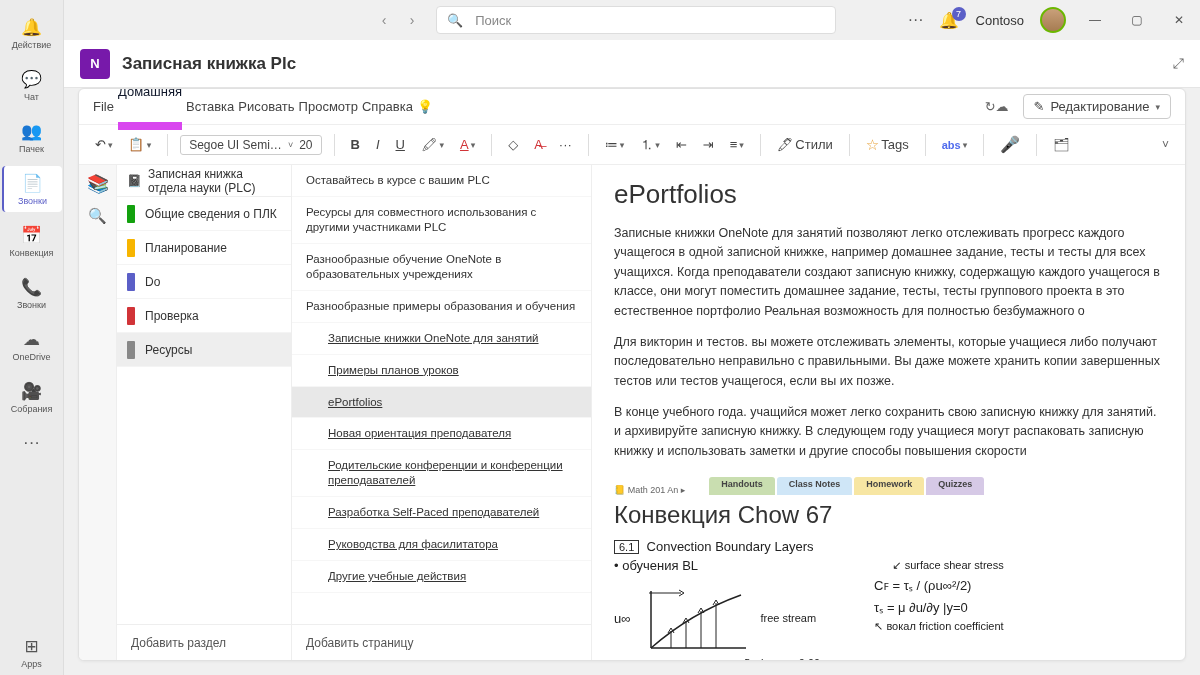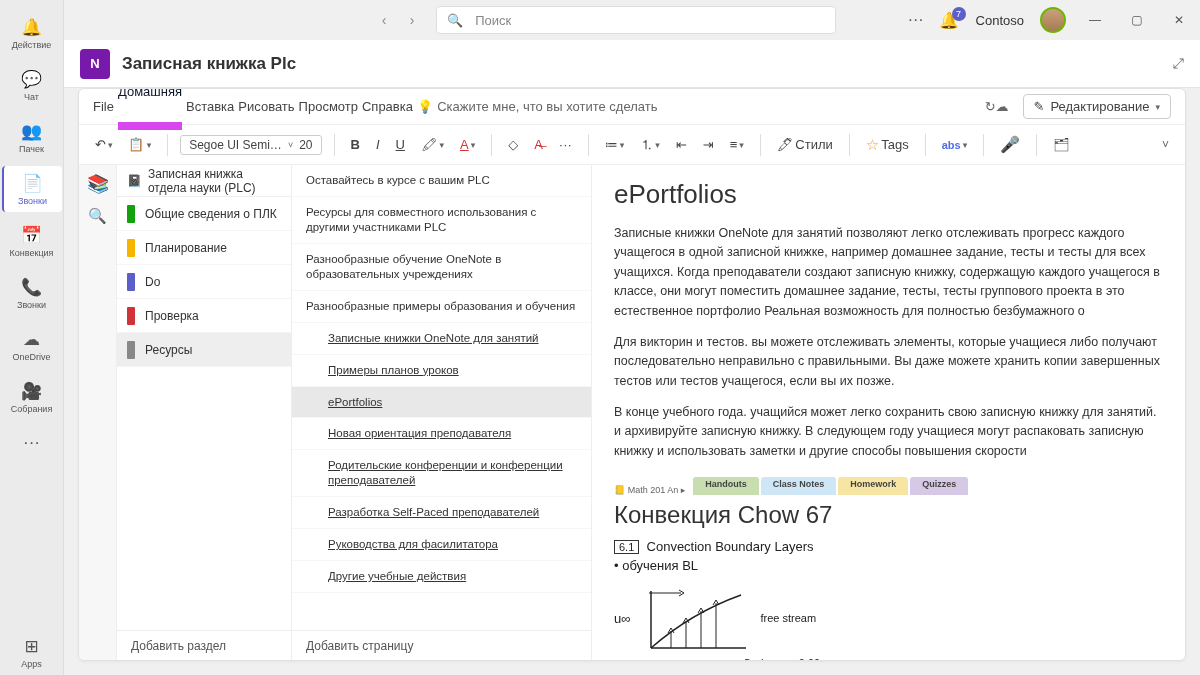--- a/index.html
+++ b/index.html
@@ -37,21 +37,21 @@
 .nb-rail .mag { font-size:15px; color:#555; cursor:pointer;}
 .sections-pane { width:175px; border-right:1px solid #eee; display:flex; flex-direction:column; }
 .pane-header { height:32px; display:flex; align-items:center; padding:0 10px; font-size:12px; color:#333; border-bottom:1px solid #eee; gap:6px;}
 .sec-item { height:34px; display:flex; align-items:center; padding:0 10px; font-size:12px; color:#333; cursor:pointer; gap:10px; border-bottom:1px solid #f4f4f4;}
 .sec-item.active { background:#eee; }
 .sec-tab { width:8px; height:18px; border-radius:1px; }
 .pages-pane { width:300px; border-right:1px solid #eee; display:flex; flex-direction:column; }
 .page-item { padding:8px 14px; font-size:11.5px; color:#333; cursor:pointer; border-bottom:1px solid #f6f6f6; line-height:1.3;}
 .page-item.sub { padding-left:36px;text-decoration:underline; }
 .page-item.active { background:#e8e8e8; }
-.add-row { margin-top:auto; height:30px; display:flex; align-items:center; padding:0 14px; font-size:12px; color:#555; border-top:1px solid #eee; cursor:pointer;}
+.add-row { margin-top:auto; height:36px; display:flex; align-items:center; padding:0 14px; font-size:12px; color:#555; border-top:1px solid #eee; cursor:pointer;}
 .doc-pane { flex:1; padding:14px 22px; overflow:auto; font-size:12.5px; color:#333; }
 .doc-title { font-size:26px; font-weight:400; margin-bottom:14px; }
 .doc-pane p { margin-bottom:12px; line-height:1.55; }
 .nb-tabs { height:22px; display:flex; align-items:flex-end; margin:6px 0; }
 .nb-tabs .t { height:18px; padding:2px 12px; font-size:9px; border-radius:3px 3px 0 0; margin-right:2px; color:#444;font-weight:bold;}
 .hw-title { font-size:24px; margin:6px 0 10px; font-weight:400;}
 .handwriting { font-family:"Comic Sans MS","Segoe Script",cursive; font-size:13px; color:#222; display:flex; gap:40px; }
 .hw-col { display:flex; flex-direction:column; gap:4px; }
 .badge61 { border:1px solid #333; padding:0 4px; font-size:11px; display:inline-block;}
 svg { display:block; }
@@ -138,21 +138,20 @@
   <div class="card">
 
     <div class="menubar">
       <span>File</span>
       <span class="active">Домашняя</span>
       <span>Вставка</span>
       <span>Рисовать</span>
       <span>Просмотр</span>
       <span>Справка</span>
       <span class="lightbulb">💡</span>
-      <span style="color:#666">Скажите мне, что вы хотите сделать</span>
       <div class="menubar-right">
         <span style="color:#666">↻☁</span>
         <div class="edit-btn">
           <span>✎</span>
           <span>Редактирование</span>
             <span class="chev">▾</span>
         </div>
       </div>
     </div>
 
@@ -263,21 +262,21 @@
         <div class="add-row">Добавить страницу</div>
       </div>
 
       <div class="doc-pane">
         <div class="doc-title">ePortfolios</div>
         <p>Записные книжки OneNote для занятий позволяют легко отслеживать прогресс каждого учащегося в одной записной книжке, например домашнее задание, тесты и тесты для всех учащихся.    Когда преподаватели создают записную книжку, содержащую каждого учащегося в классе, они могут поместить домашнее задание, тесты, тесты группового проекта в это естественное портфолио    Реальная возможность для полностью безбумажного о</p>
         <p>Для викторин и тестов. вы можете отслеживать элементы, которые учащиеся либо получают последовательно неправильно с правильными. Вы даже можете хранить копии завершенных тестов или тестов учащегося, если вы их позже.</p>
         <p>В конце учебного года. учащийся может легко сохранить свою записную книжку для занятий. и архивируйте записную книжку.    В следующем году учащиеся могут распаковать записную книжку и использовать заметки и другие способы повышения скорости</p>
 
         <div class="nb-tabs">
-          <span style="font-size:9px;color:#666;margin-right:8px">📒 <span>Math 201 An</span> ▸</span>
+          <span style="font-size:9px;color:#666;margin-right:24px">📒 <span>Math 201 An</span> ▸</span>
           <span class="t" style="background:#c9deb0">Handouts</span>
           <span class="t" style="background:#cfe6f7">Class Notes</span>
           <span class="t" style="background:#f7e6a3">Homework</span>
           <span class="t" style="background:#d6c9e6">Quizzes</span>
         </div>
 
         <div class="hw-title">Конвекция Chow 67</div>
 
         <div class="handwriting">
           <div class="hw-col">
@@ -297,18 +296,24 @@
                   <path d="M57 30 L60 25 L63 30" fill="none" stroke="#222"></path>
                 <line x1="75" y1="65" x2="75" y2="20" stroke="#222"></line>
                   <path d="M72 22 L75 17 L78 22" fill="none" stroke="#222"></path>
                 <line x1="8" y1="10" x2="40" y2="10" stroke="#222"></line>
                   <path d="M38 7 L43 10 L38 13" fill="none" stroke="#222"></path>
               </svg>
               <div style="font-size:11px"><span>free stream</span></div>
             </div>
             <div style="font-size:11px;margin-left:130px">δ where u=0.99u∞</div>
           </div>
+          <div class="hw-col" style="margin-top:20px">
+            <div style="text-align:right;font-size:11px">↙ <span>surface shear stress</span></div>
+            <div>Cꜰ = τₛ / (ρu∞²/2)</div>
+            <div>τₛ = μ ∂u/∂y |y=0</div>
+            <div style="font-size:11px">↖ <span>вокал friction coefficient</span></div>
+          </div>
         </div>
       </div>
 
     </div>
   </div>
 </div>
 
 </body></html>

